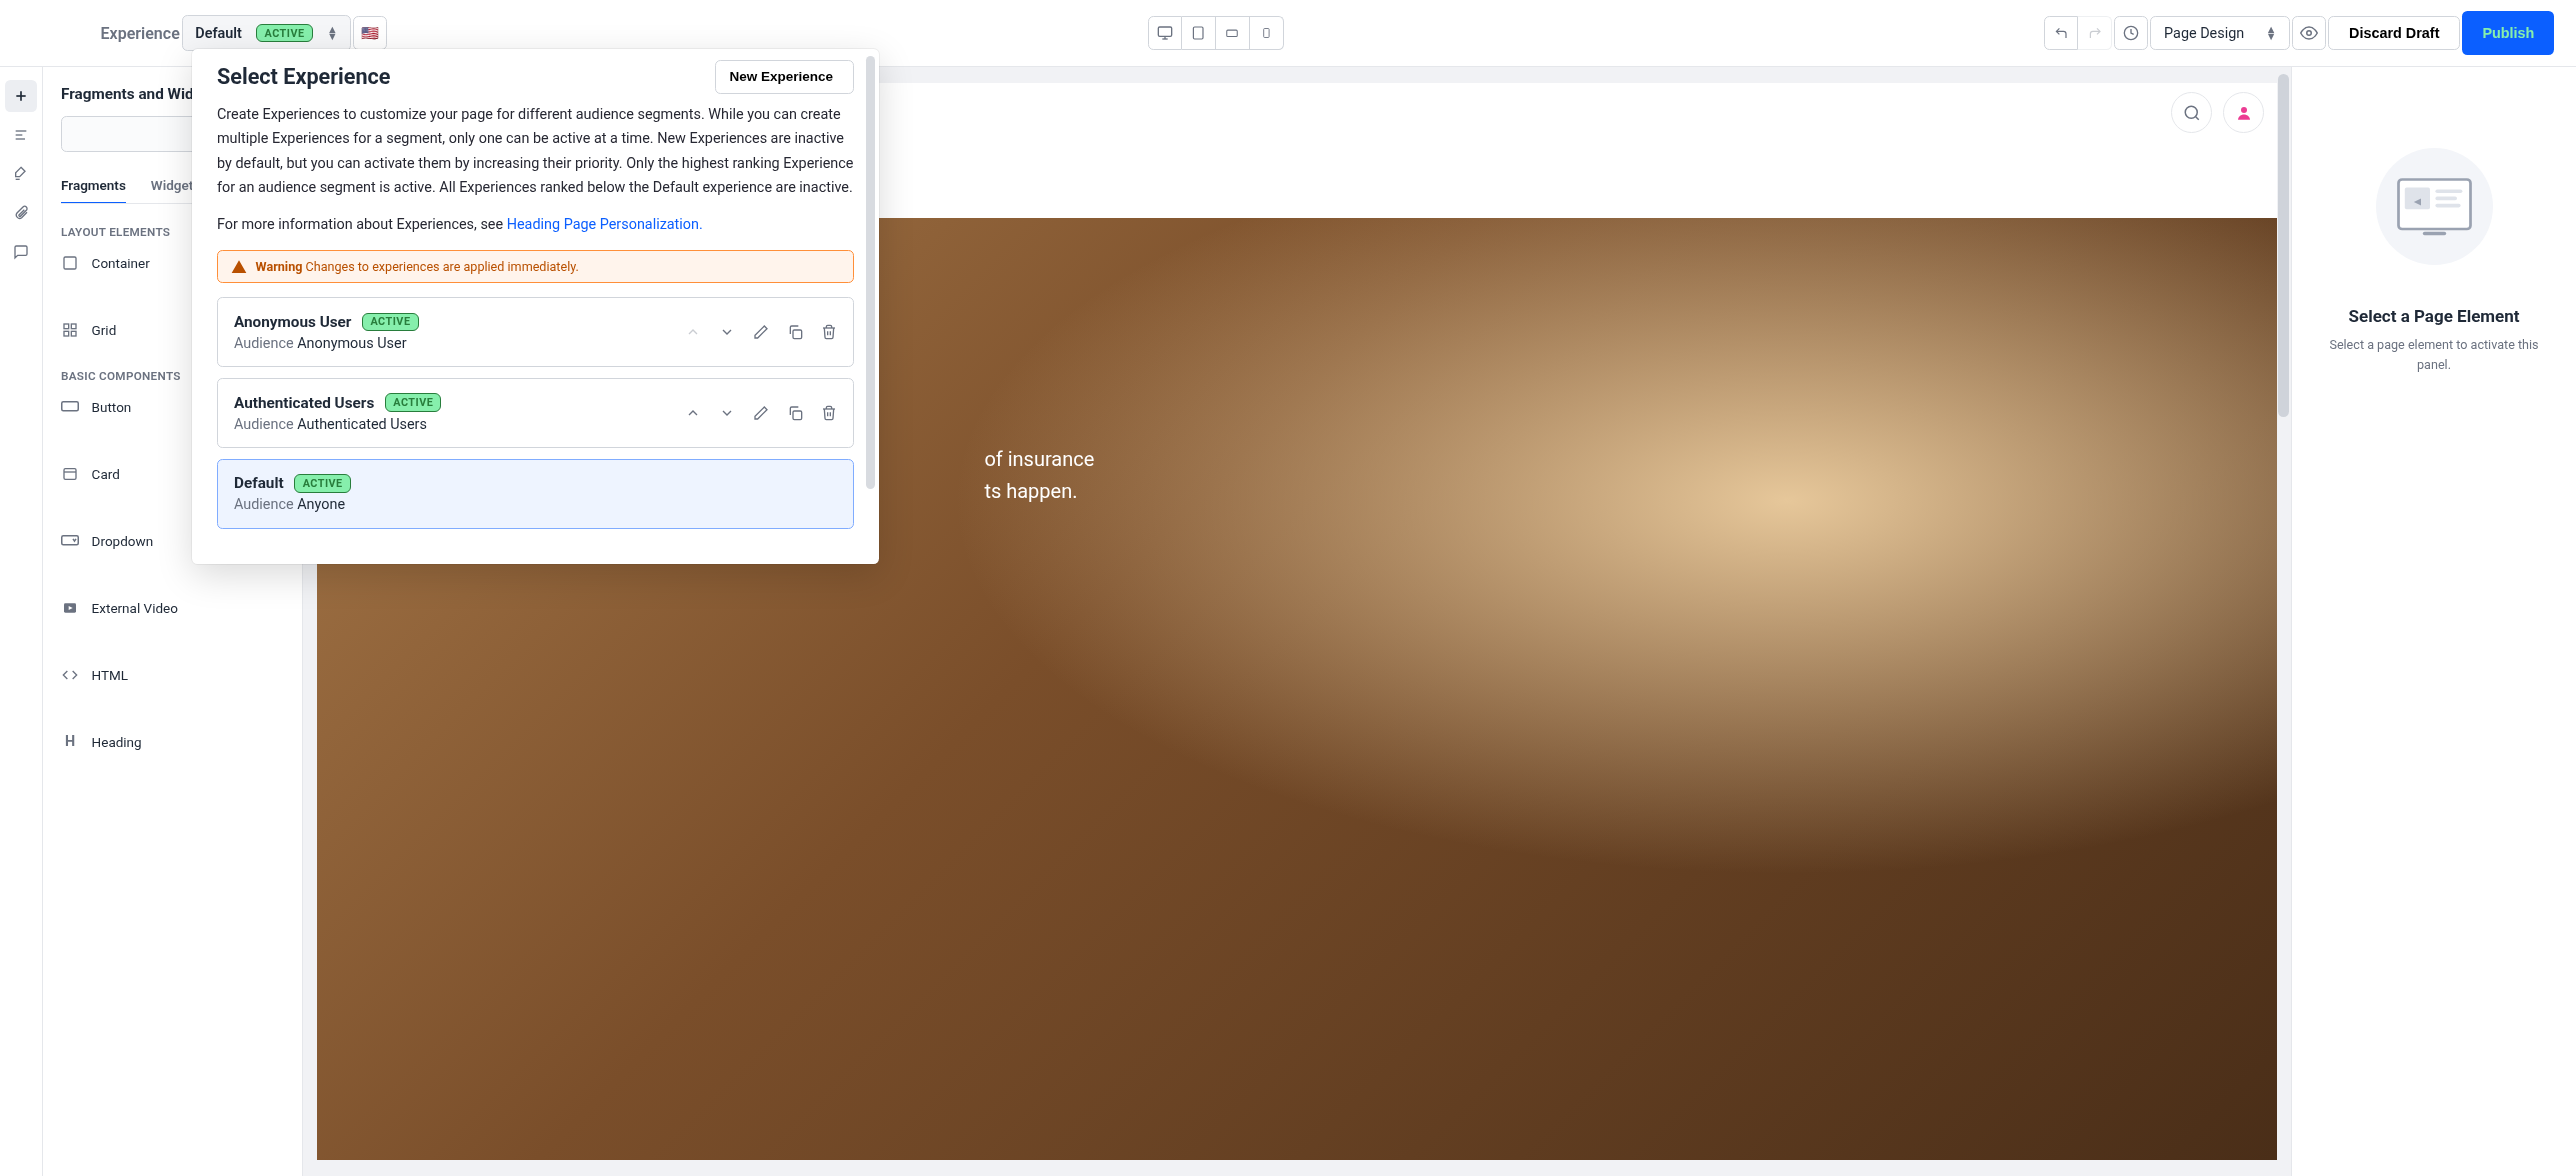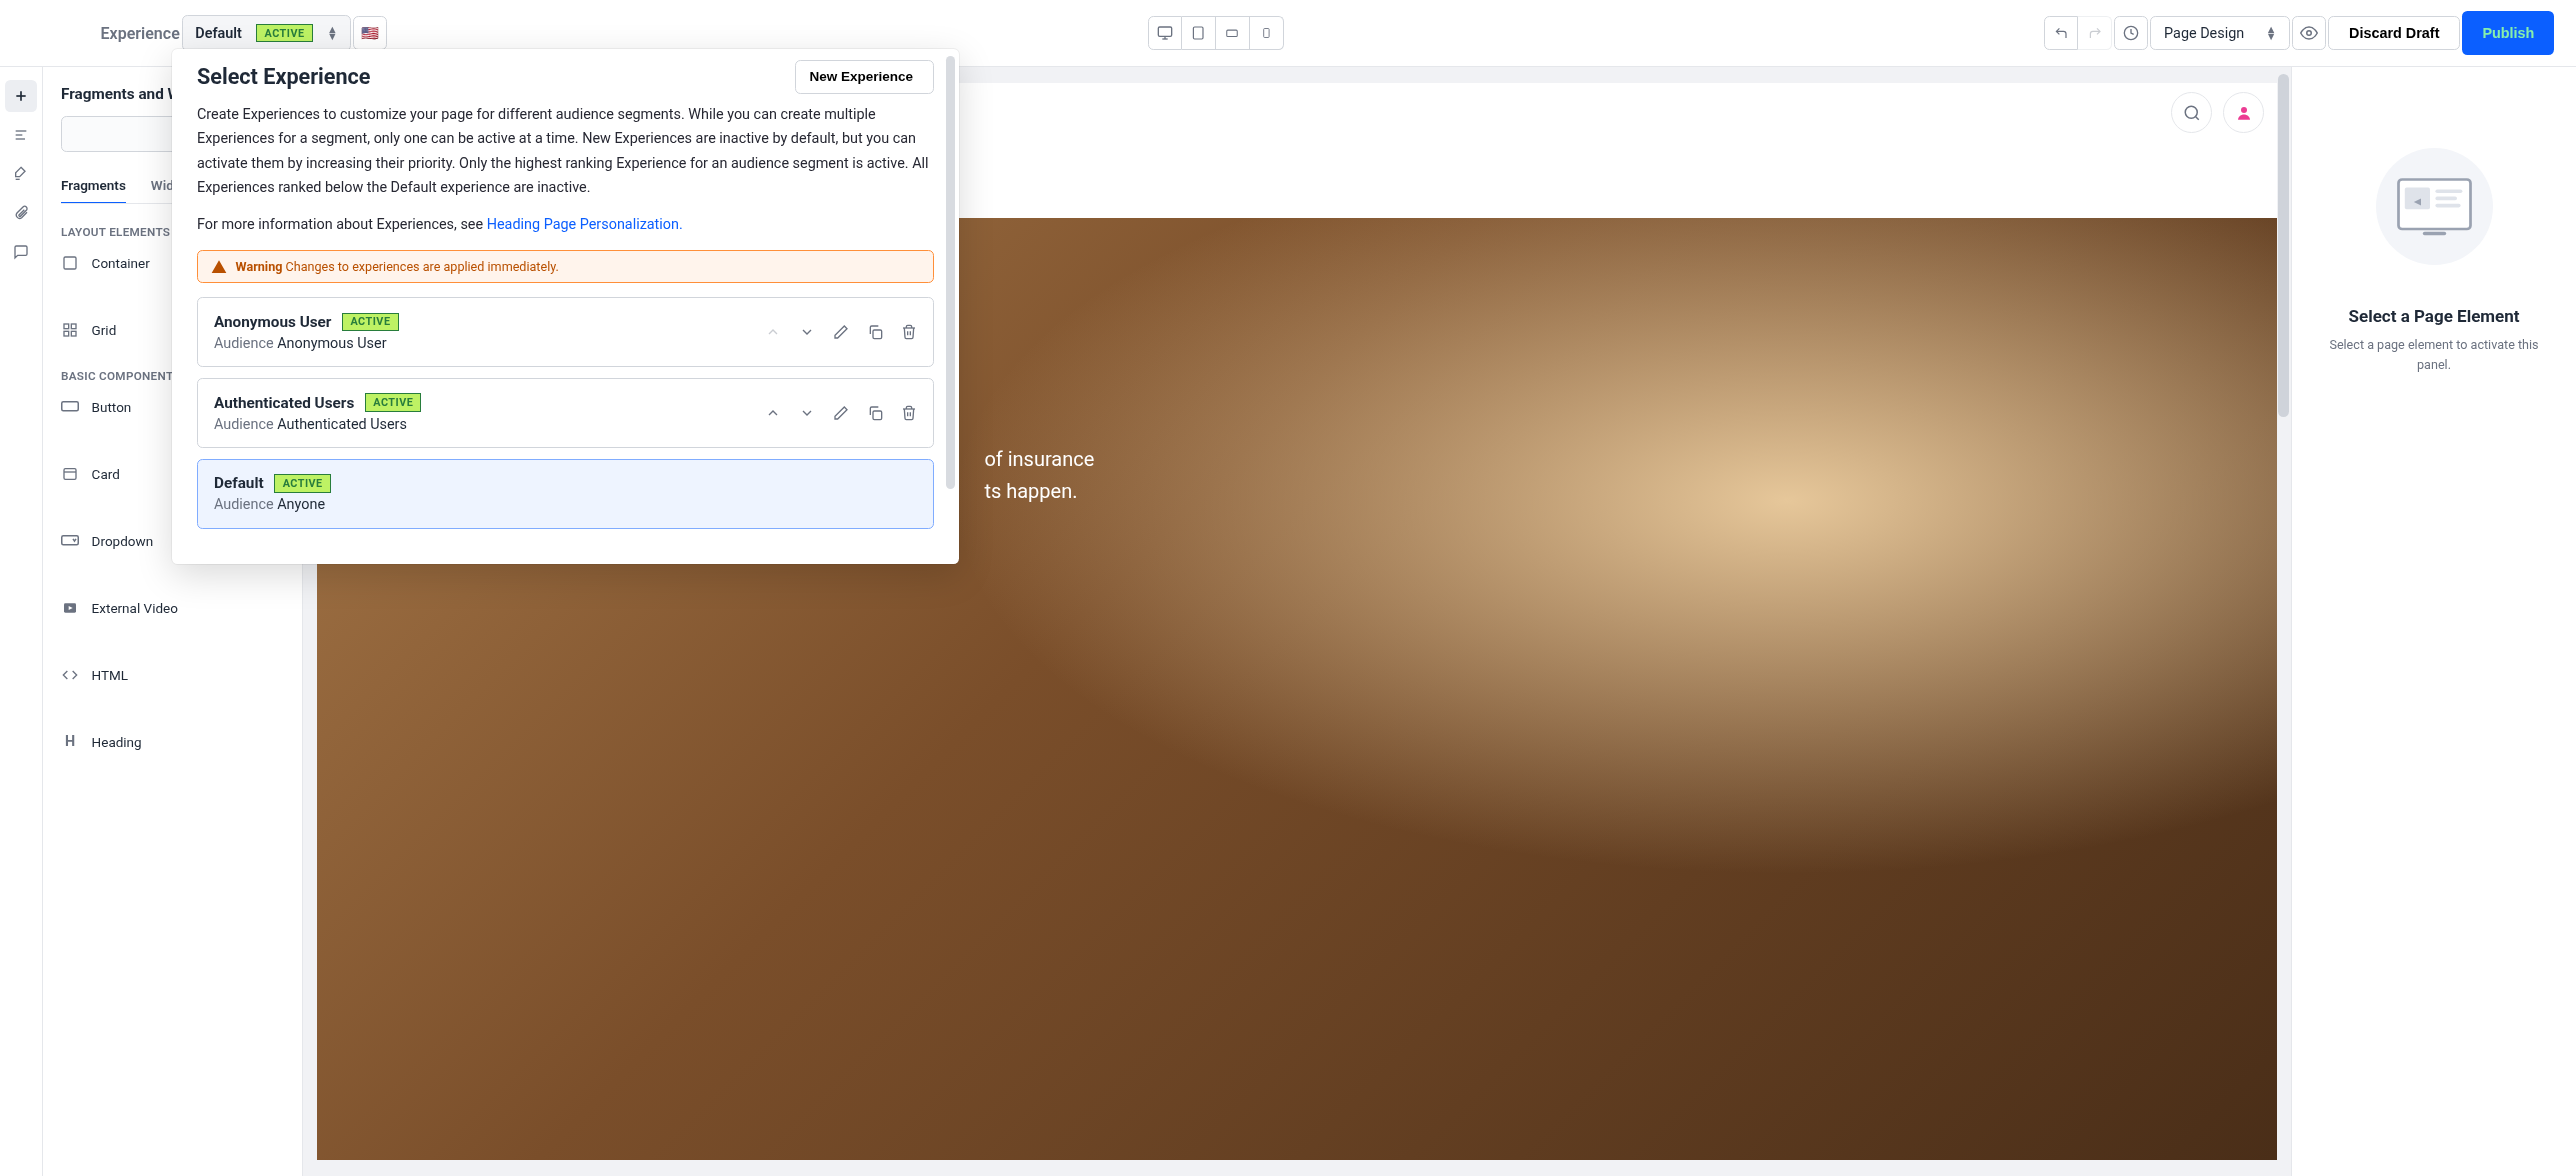--- a/index.html
+++ b/index.html
@@ -54,22 +54,22 @@
     font-weight: 600;
   }
   .active-badge {
     display: inline-block;
     padding: 1.8px 7.2px;
     font-size: 10.8px;
     font-weight: 700;
     letter-spacing: 0.5px;
     color: var(--green);
     border: 0.9px solid var(--green);
-    border-radius: 0;
-    background: #bef264;
+    border-radius: 6px;
+    background: #86efac;
   }
   .caret-updown {
     font-size: 10.8px;
     color: var(--text-muted);
     line-height: 7.2px;
   }
   .tb-btn {
     height: 34px;
     min-width: 34px;
     display: inline-flex;
@@ -269,22 +269,22 @@
   .right-panel p {
     margin:0 27px;
     text-align:center;
     color: var(--text-muted);
     line-height:1.6;
   }
   
   .popover {
     position: absolute;
     top: 49px;
-    left: 172px;
-    width: 787px;
+    left: 192px;
+    width: 687px;
     background:#fff;
     border-radius: 5.4px;
     box-shadow: 0 10.8px 36px rgba(0,0,0,.15), 0 0 0 0.9px rgba(0,0,0,.05);
     padding: 10.8px 25px 25px;
     z-index: 100;
   }
   .popover .scrollbar {
     position:absolute; right:3.6px; top:7.2px;
     width:9px; height:433px;
     border-radius:5.4px;

